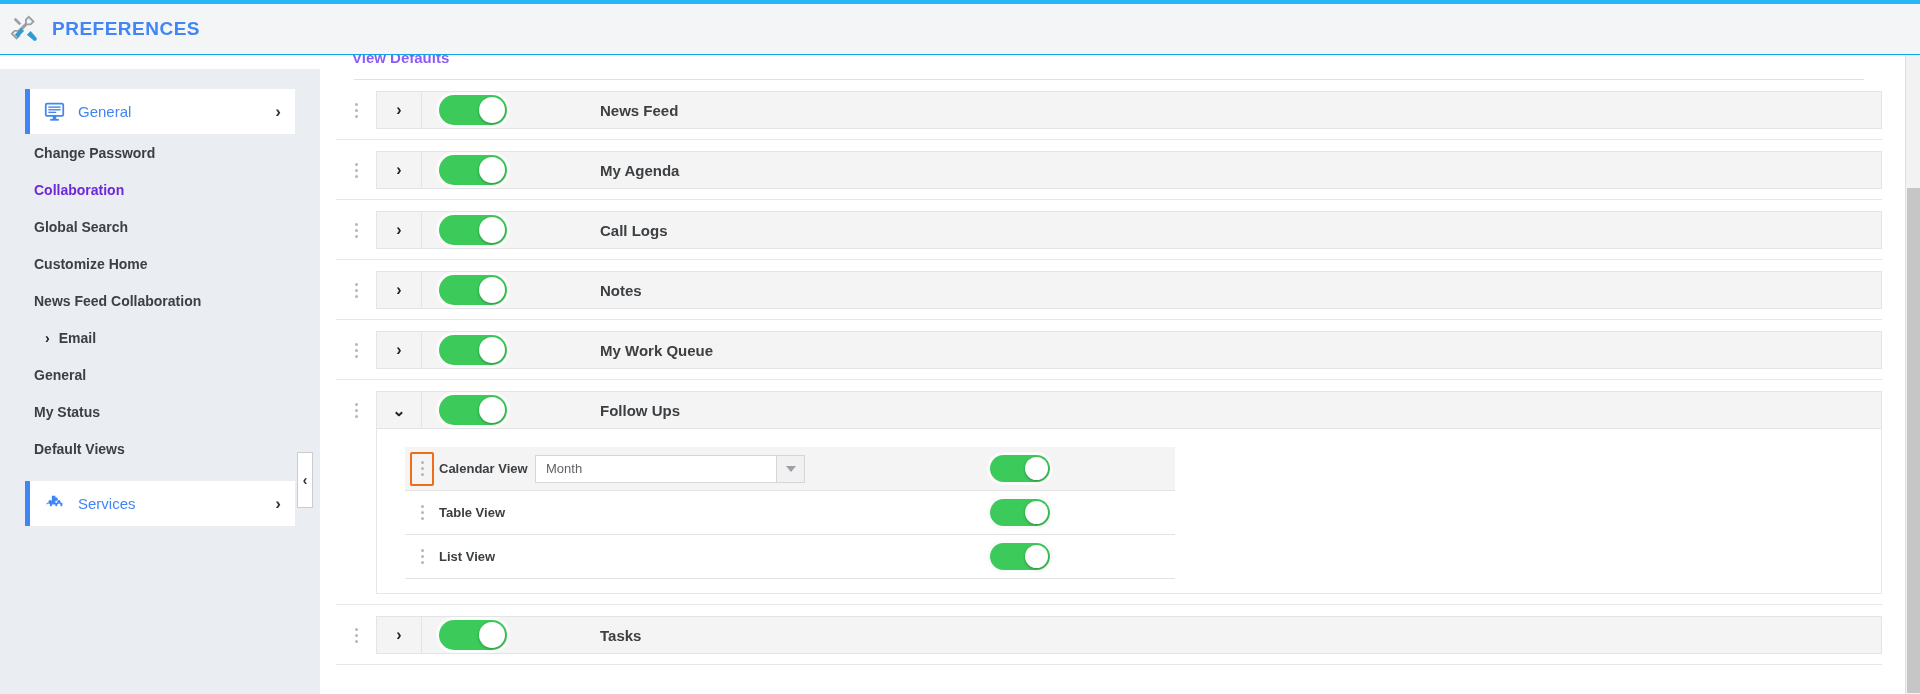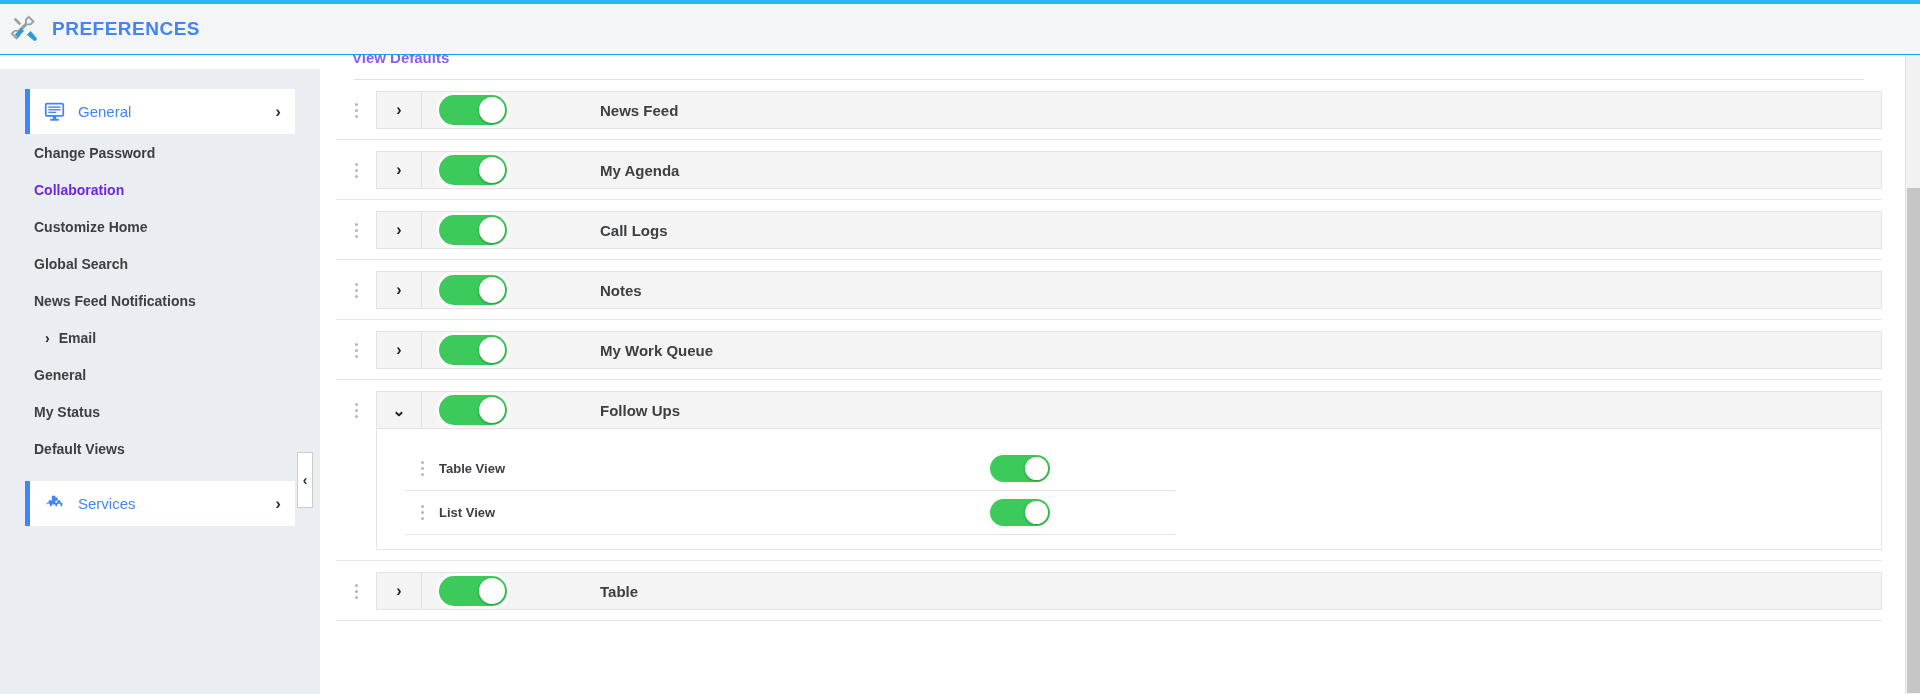--- a/index.html
+++ b/index.html
@@ -226,27 +226,27 @@
       <span class="nh-chev">›</span>
     </div>
 
     <div class="nav-item">
       <span>Change Password</span>
     </div>
     <div class="nav-item active">
       <span>Collaboration</span>
     </div>
     <div class="nav-item">
+      <span>Global Search</span>
+    </div>
+    <div class="nav-item">
       <span>Customize Home</span>
     </div>
     <div class="nav-item">
-      <span>Global Search</span>
-    </div>
-    <div class="nav-item">
-      <span>News Feed Notifications</span>
+      <span>News Feed Collaboration</span>
     </div>
 
     <div class="nav-item group">
       <span class="g-chev">›</span>
       <span>Email</span>
     </div>
 
     <div class="nav-item">
       <span>General</span>
     </div>
@@ -417,20 +417,41 @@
               <div class="toggle">
                   <span class="knob"></span>
                 </div>
             </div>
             <div class="row-label">Follow Ups</div>
           </div>
         </div>
 
         <div class="subpanel">
 
+          <div class="subrow alt">
+            <div class="sub-handle highlight">
+              <span class="dots">
+                  <i></i>
+                  <i></i>
+                  <i></i>
+                </span>
+            </div>
+            <div class="sub-label">Calendar View</div>
+            <div class="select">
+              <span class="val">Month</span>
+              <span class="arrowbox">
+                  <span class="tri"></span>
+                </span>
+            </div>
+            <div class="sub-toggle-cell">
+              <div class="toggle sm">
+                  <span class="knob"></span>
+                </div>
+            </div>
+          </div>
 
           <div class="subrow">
             <div class="sub-handle">
               <span class="dots">
                   <i></i>
                   <i></i>
                   <i></i>
                 </span>
             </div>
             <div class="sub-label">Table View</div>
@@ -472,21 +493,21 @@
           </div>
           <div class="rowbox">
             <div class="expander">
               <span>›</span>
             </div>
             <div class="tgl-cell">
               <div class="toggle">
                   <span class="knob"></span>
                 </div>
             </div>
-            <div class="row-label">Table</div>
+            <div class="row-label">Tasks</div>
           </div>
         </div>
         <div class="row-divider"></div>
       </div>
 
     </div>
   </div>
 
   <div class="vscroll">
     <div class="thumb"></div>

